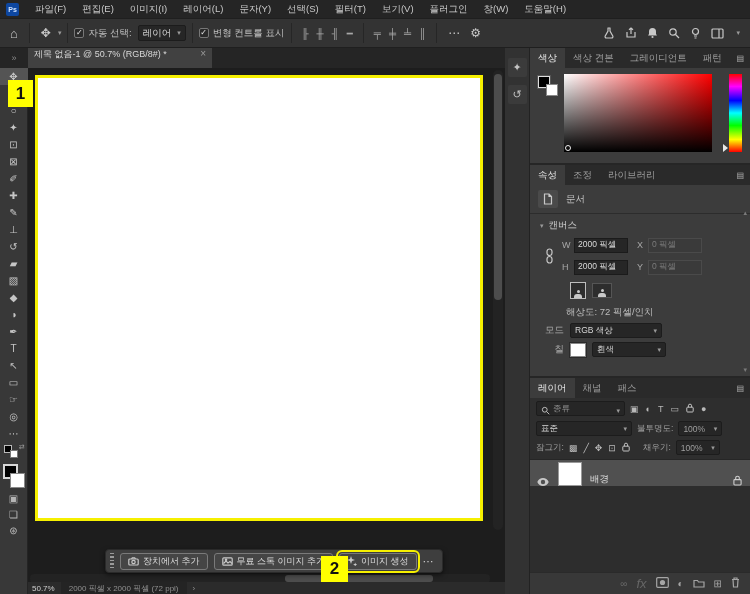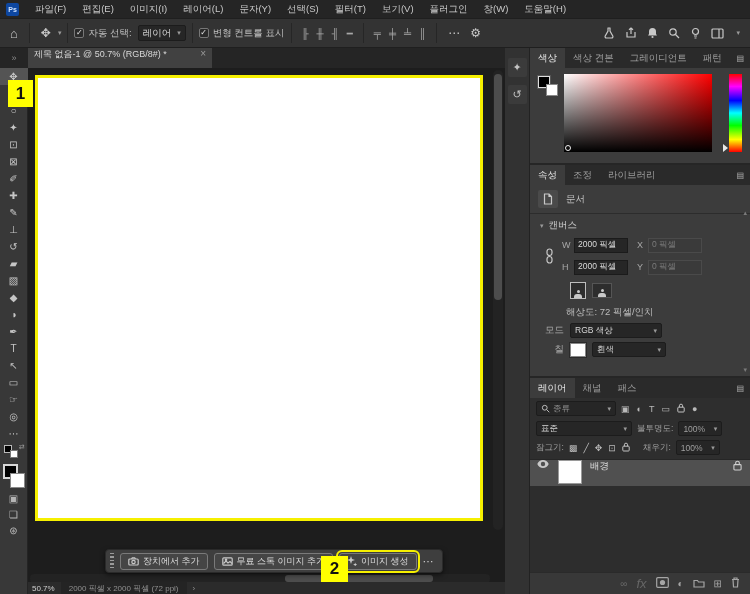--- a/index.html
+++ b/index.html
@@ -131,30 +131,30 @@
   .prop-row { display:flex; align-items:center; padding:2px 0 2px 8px; gap:6px; }
   .prop-label { width:26px; text-align:right; color:#a8a8a8; }
   .prop-dd { width:92px; height:15px; font-size:8.5px; }
   .fill-swatch { width:16px; height:14px; background:#fff; border:1px solid #888; outline:1px solid #2a2a2a; }
   .scroll-hint { position:absolute; right:3px; bottom:2px; color:#7b7b7b; font-size:7px; }
   .scroll-hint-top { position:absolute; right:3px; top:24px; color:#7b7b7b; font-size:7px; }
 
   
   .layers-panel { flex:1; display:flex; flex-direction:column; font-size:9.5px; color:#c3c3c3; }
   .filter-row { display:flex; align-items:center; gap:5px; padding:3px 6px; }
-  .search-dd { width:80px; height:15px; font-size:8.5px; color:#8f8f8f; gap:3px; }
+  .search-dd { width:89px; height:15px; font-size:8.5px; color:#8f8f8f; gap:3px;align-items:flex-end; }
   .filter-icons { display:flex; align-items:center; gap:7px; color:#b9b9b9; font-size:9px; }
   .blend-row { display:flex; align-items:center; gap:5px; padding:2px 6px; }
   .blend-dd { width:96px; height:15px; font-size:8.5px; }
   .small-label { color:#9f9f9f; font-size:8.5px; }
   .pct-dd { width:44px; height:15px; font-size:8.5px; color:#9f9f9f; }
   .lock-row { display:flex; align-items:center; gap:5px; padding:2px 6px 4px 6px; }
   .lock-icons { display:flex; align-items:center; gap:6px; color:#b9b9b9; font-size:9px; }
   .layers-list { flex:1; background:#2d2d2d; border-top:1px solid #262626; }
-  .layer-row { height:26px; background:#505050; display:flex; align-items:flex-start; gap:8px; padding:0 8px 0 6px; }
+  .layer-row { height:26px; background:#505050; display:flex; align-items:flex-end; gap:8px; padding:0 8px 0 6px; }
   .eye-cell { width:14px; display:flex; justify-content:center; }
   .layer-thumb { width:24px; height:24px; background:#fff; border:1px solid #9a9a9a; }
   .layer-name { color:#dedede; font-size:9.5px; }
   .layer-lock { margin-left:auto; display:flex; }
   .layers-footer { height:22px; background:#383838; border-top:1px solid #2a2a2a;
     display:flex; align-items:center; justify-content:flex-end; gap:9px; padding-right:10px; color:#a5a5a5; font-size:10px; }
   .dim { color:#666; }
   .fx { font-style:italic; font-size:13px; }
 
   

